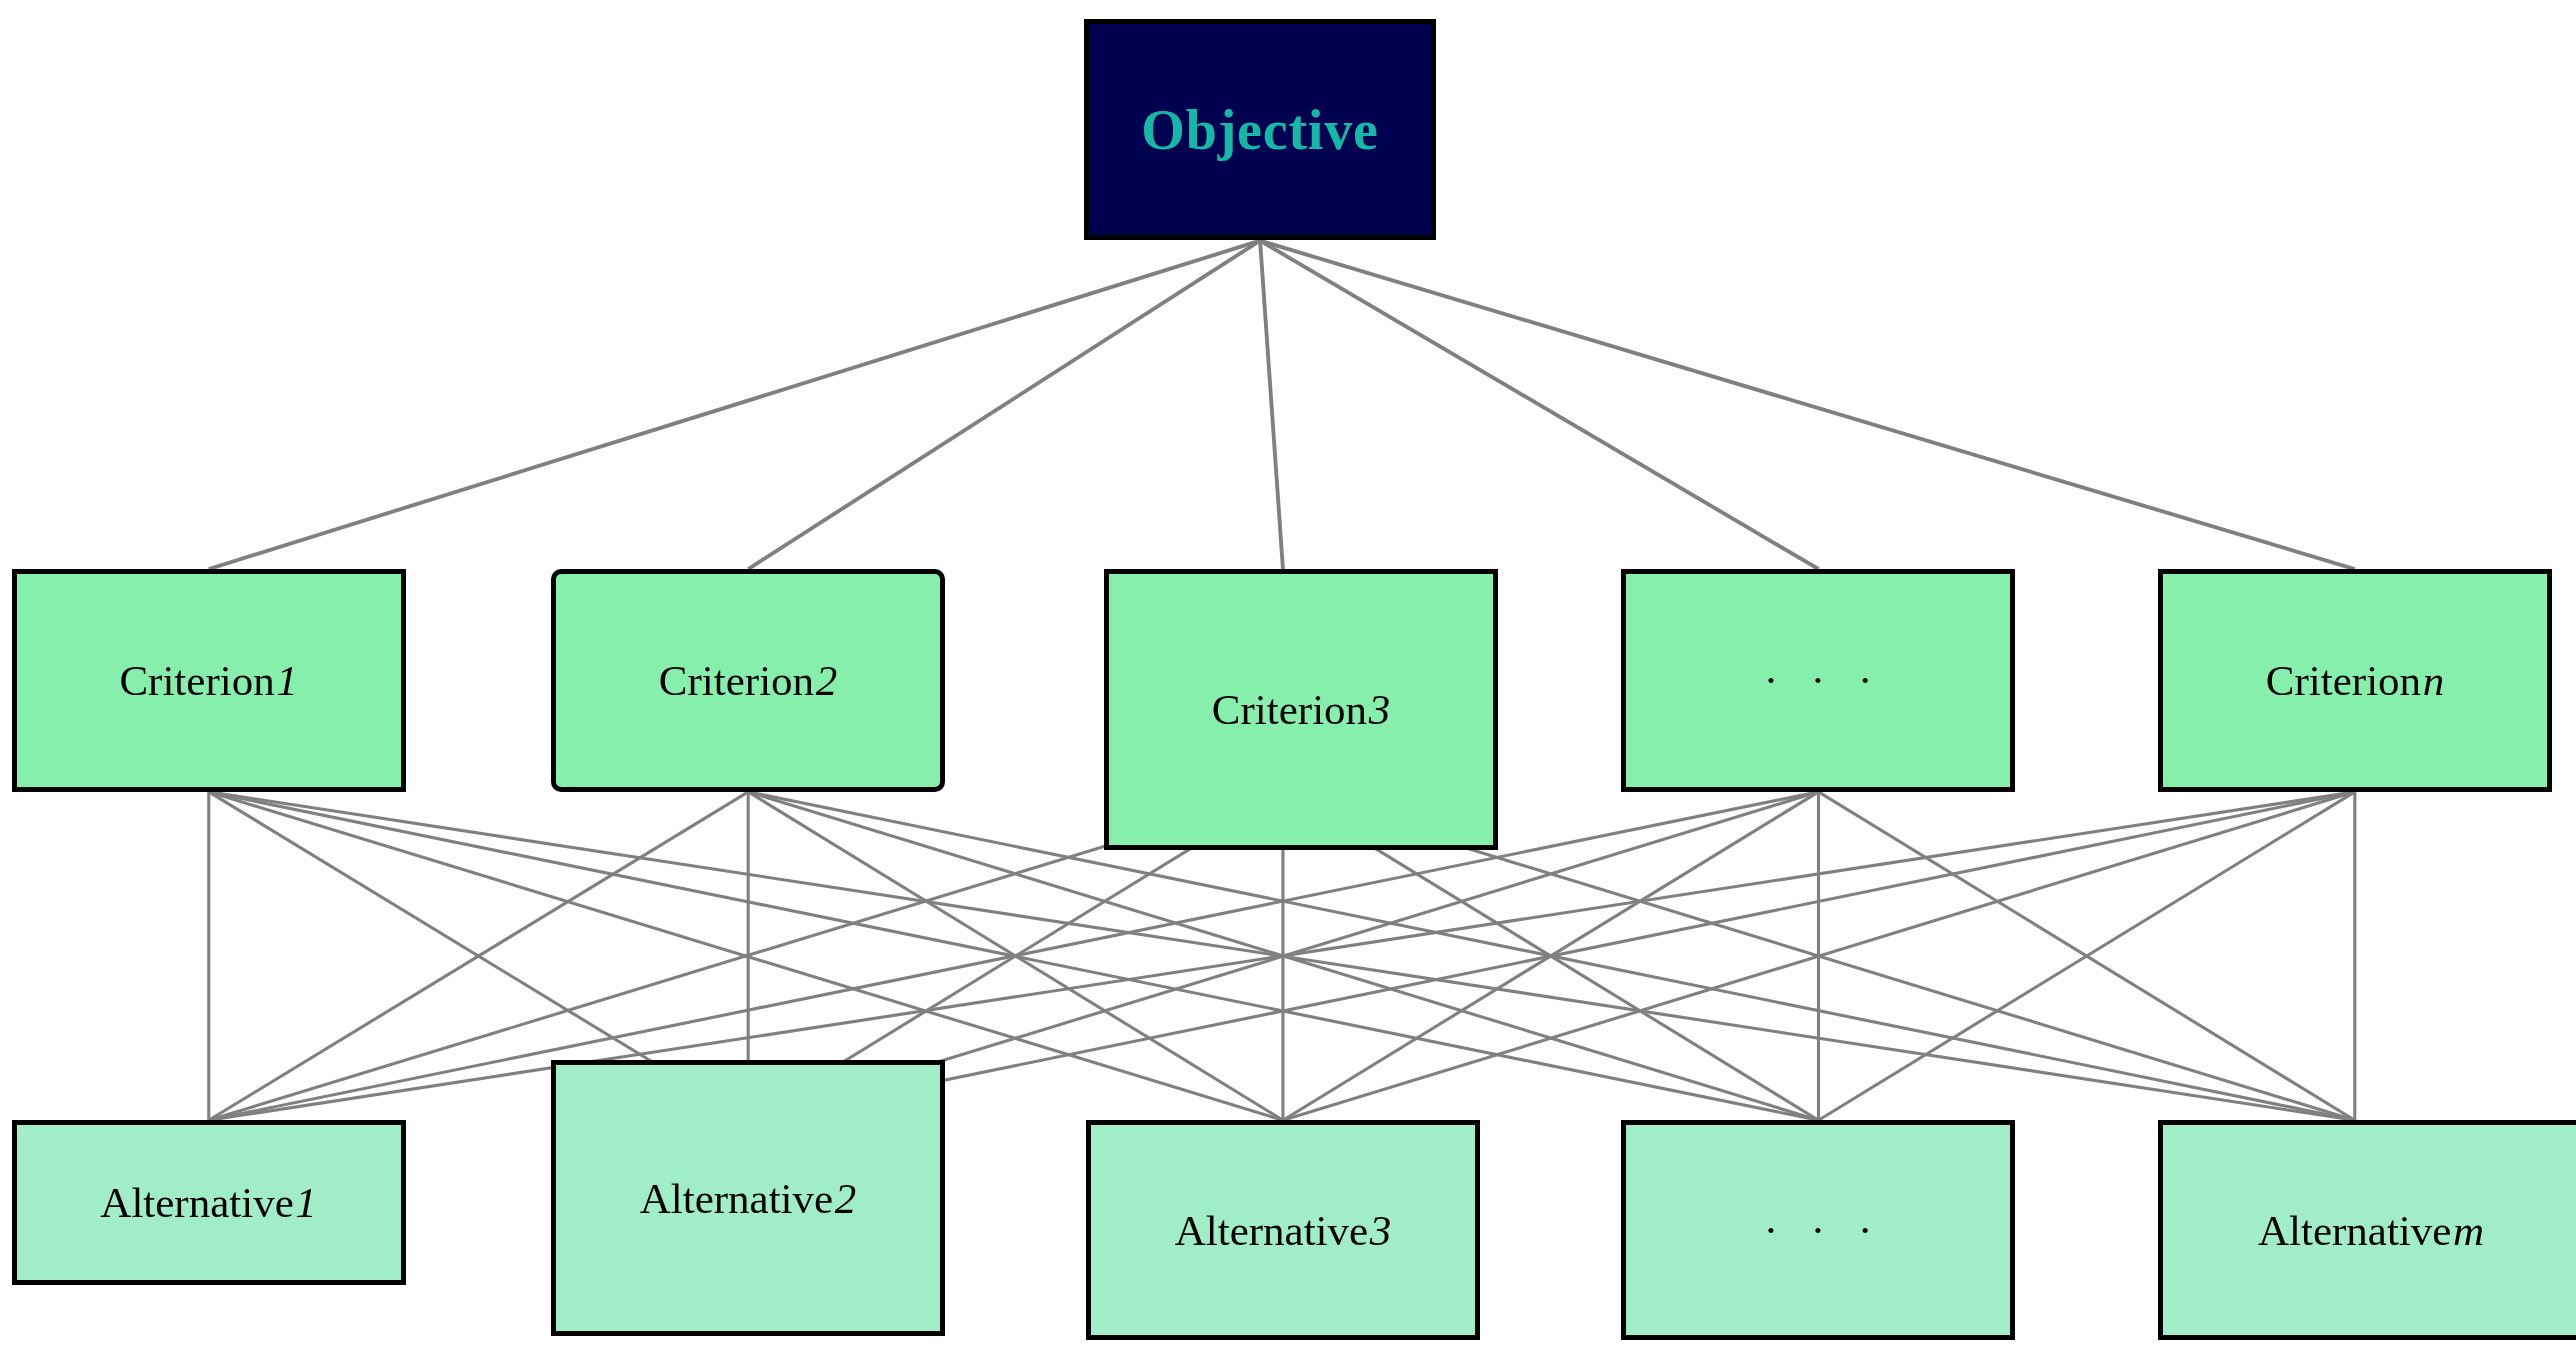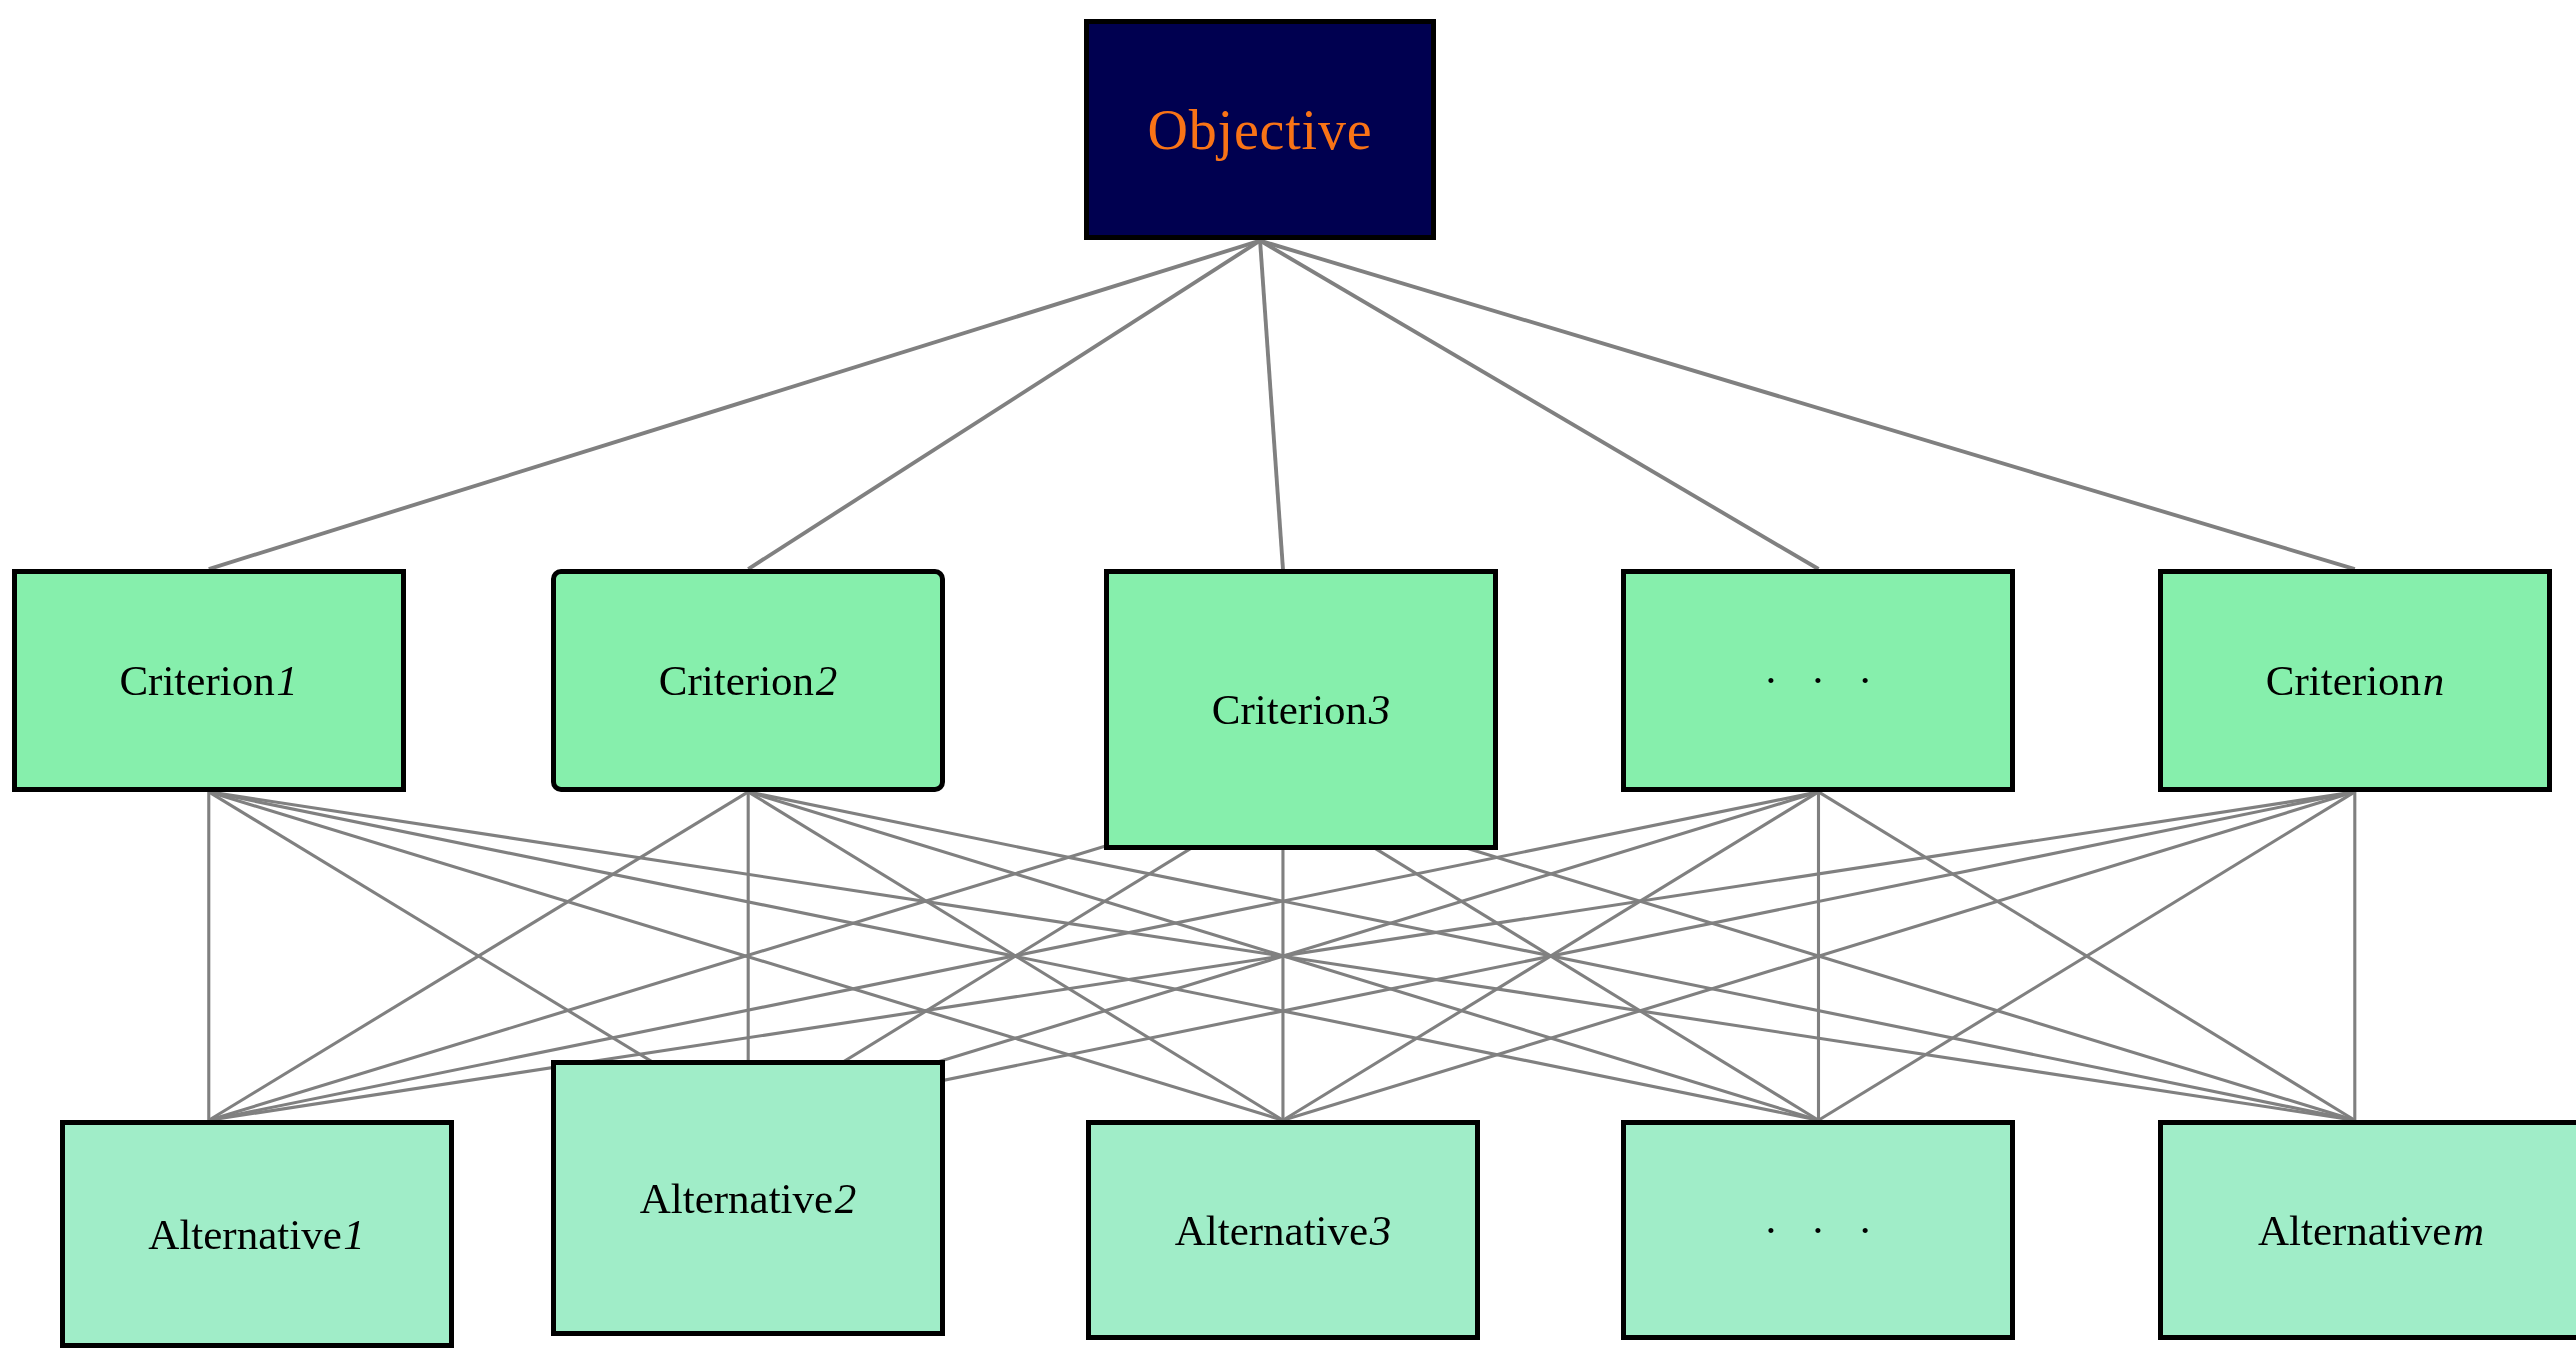--- a/index.html
+++ b/index.html
@@ -34,22 +34,22 @@
     border: 5.4px solid #000000;
     display: flex;
     align-items: center;
     justify-content: center;
     text-align: center;
     line-height: 1;
     white-space: nowrap;
   }
   .node-objective {
     background: #000050;
-    color: #f97316;
-    font-weight: normal;
+    color: #14b8a6;
+    font-weight: bold;
     font-size: 56px;
     letter-spacing: 0.8px;
   }
   .node-criterion {
     background: #86efac;
     color: #000000;
     font-size: 43px;
   }
   .node-alternative {
     background: #a0edc8;
@@ -137,21 +137,21 @@
   <div class="node-box node-criterion" id="node-criterion-ellipsis" style="left: 1621px; top: 569px; width: 394px; height: 223px;">
     <span class="ellipsis-label">· · ·</span>
   </div>
 
   <div class="node-box node-criterion" id="node-criterion-n" style="left: 2158px; top: 569px; width: 394px; height: 223px;">
     <span class="node-label">
       <span>Criterion</span><span class="mathvar">n</span>
     </span>
   </div>
 
-  <div class="node-box node-alternative" id="node-alternative-1" style="left: 11.6px; top: 1120px; width: 394px; height: 228px; margin-left: 48px;">
+  <div class="node-box node-alternative" id="node-alternative-1" style="left: 11.6px; top: 1120px; width: 394px; height: 165px;">
     <span class="node-label">
       <span>Alternative</span><span class="mathvar">1</span>
     </span>
   </div>
 
   <div class="node-box node-alternative" id="node-alternative-2" style="left: 551px; top: 1060px; width: 394px; height: 276px;">
     <span class="node-label">
       <span>Alternative</span><span class="mathvar">2</span>
     </span>
   </div>

